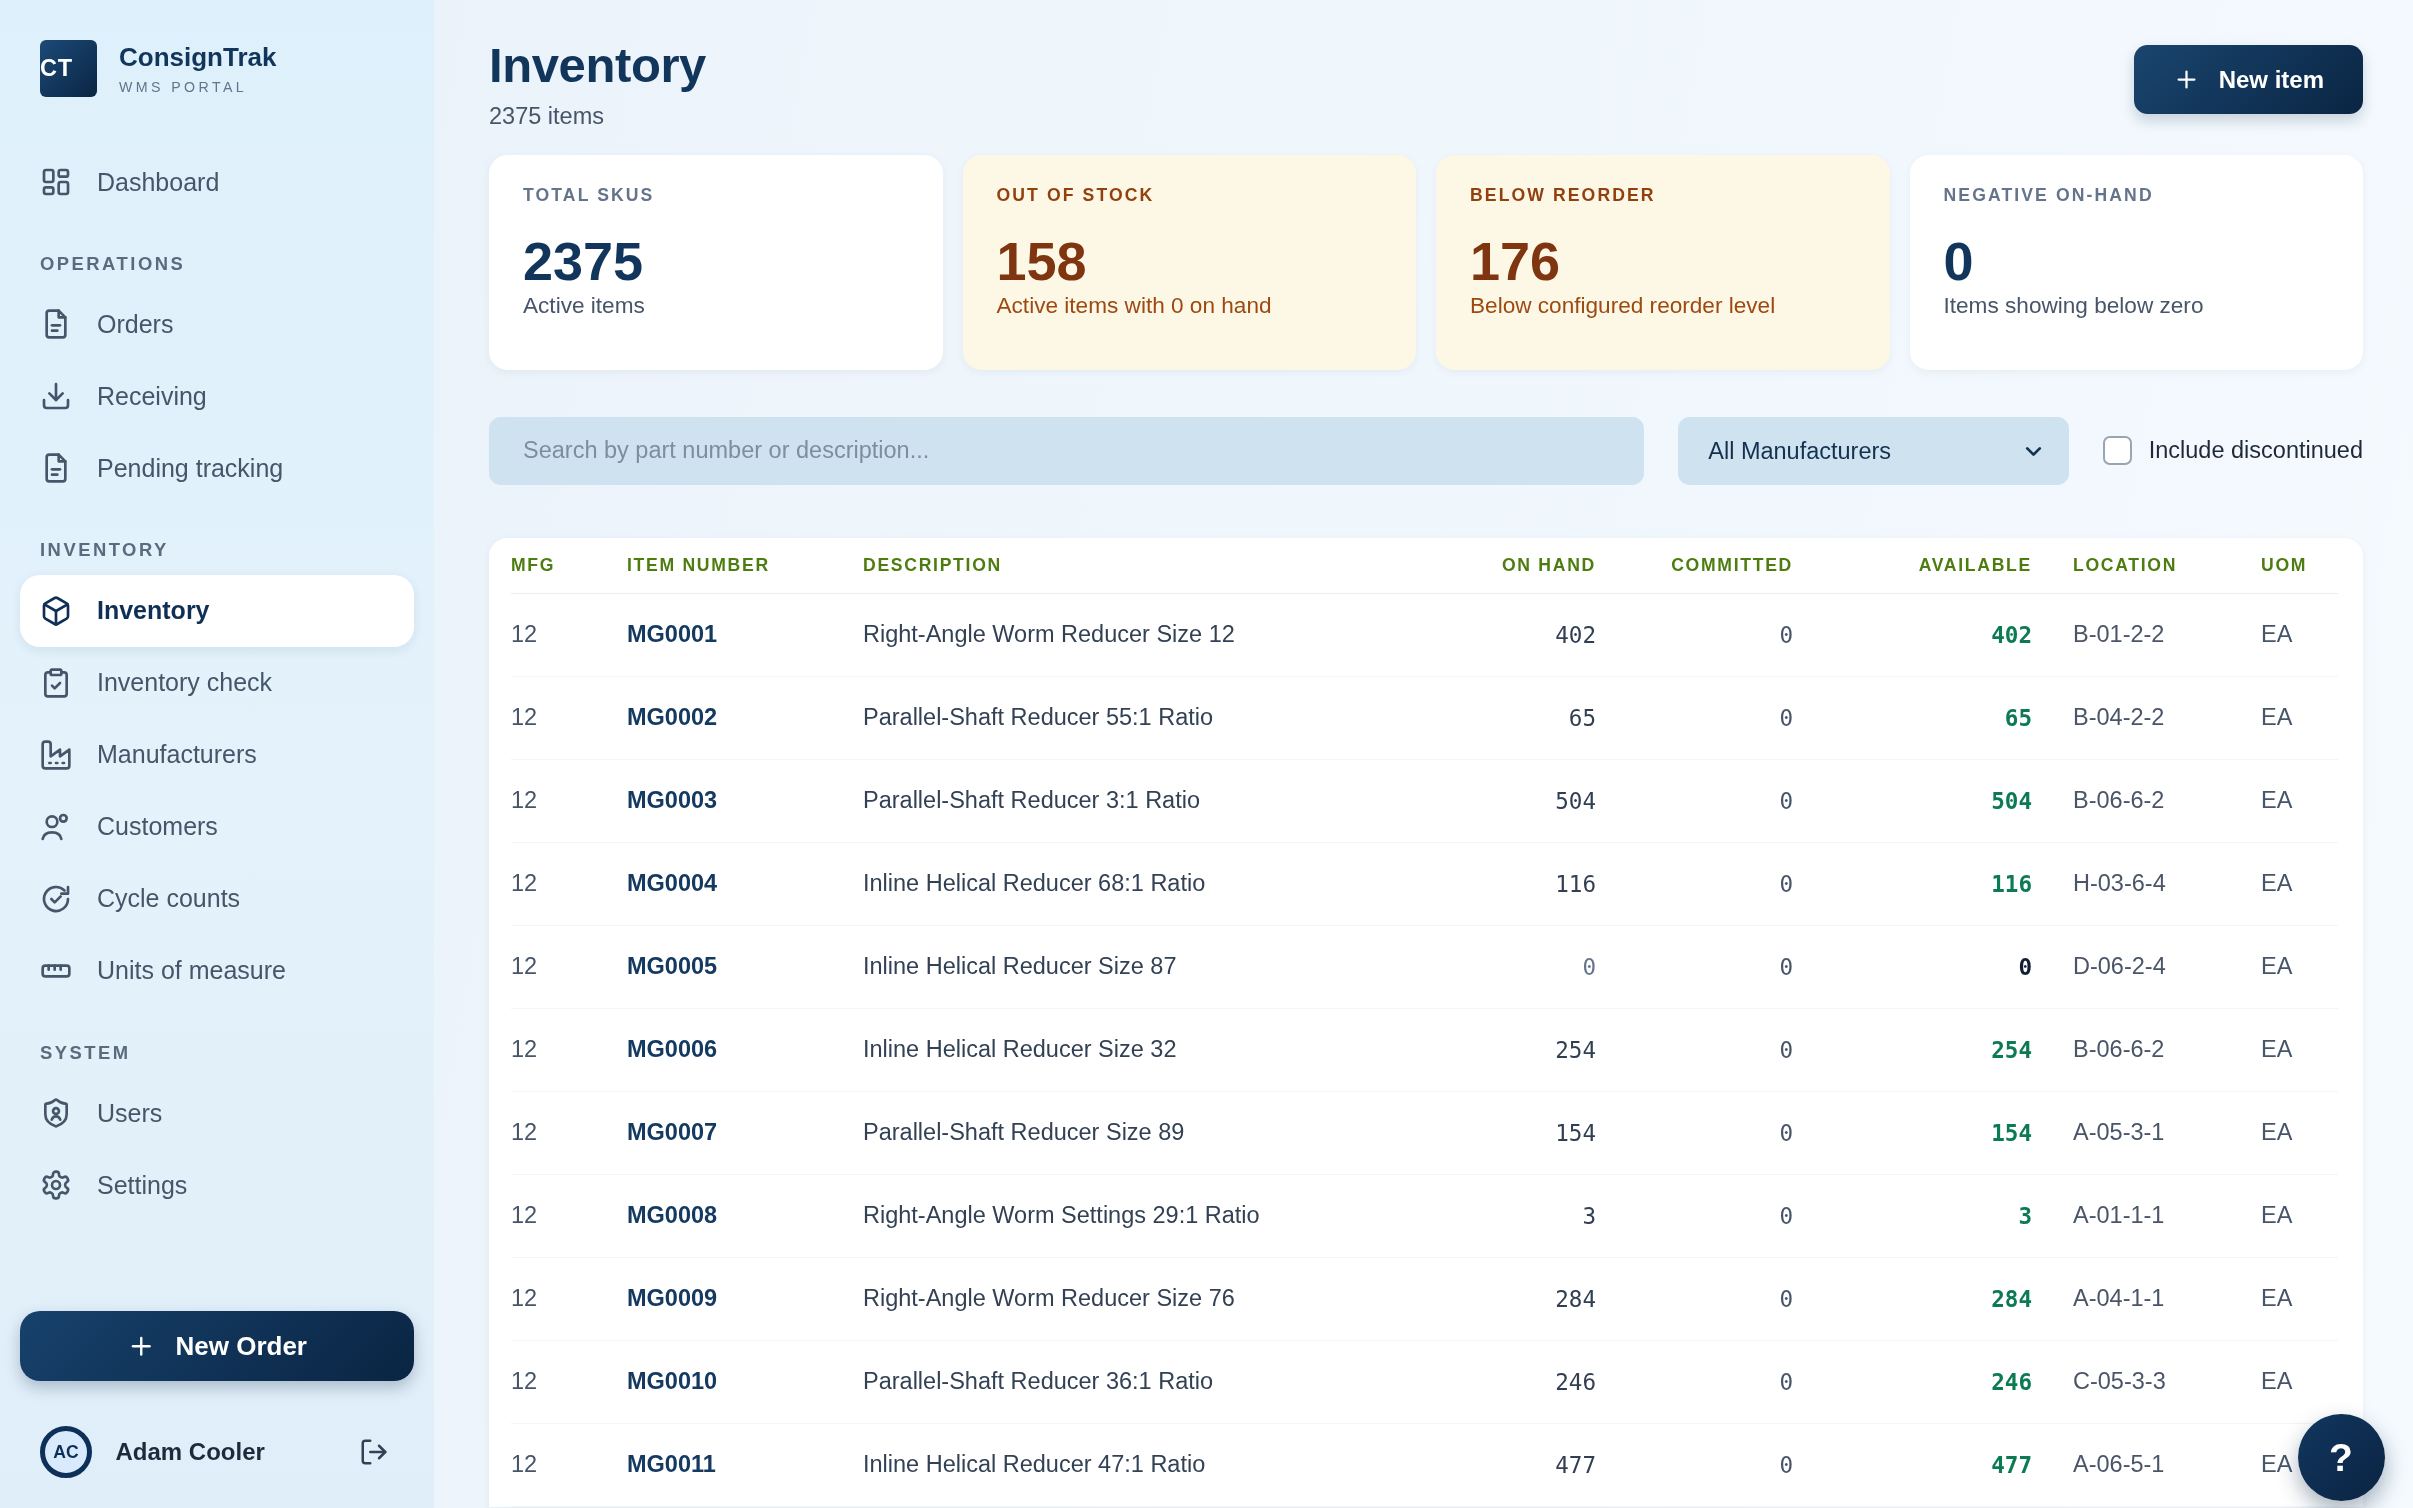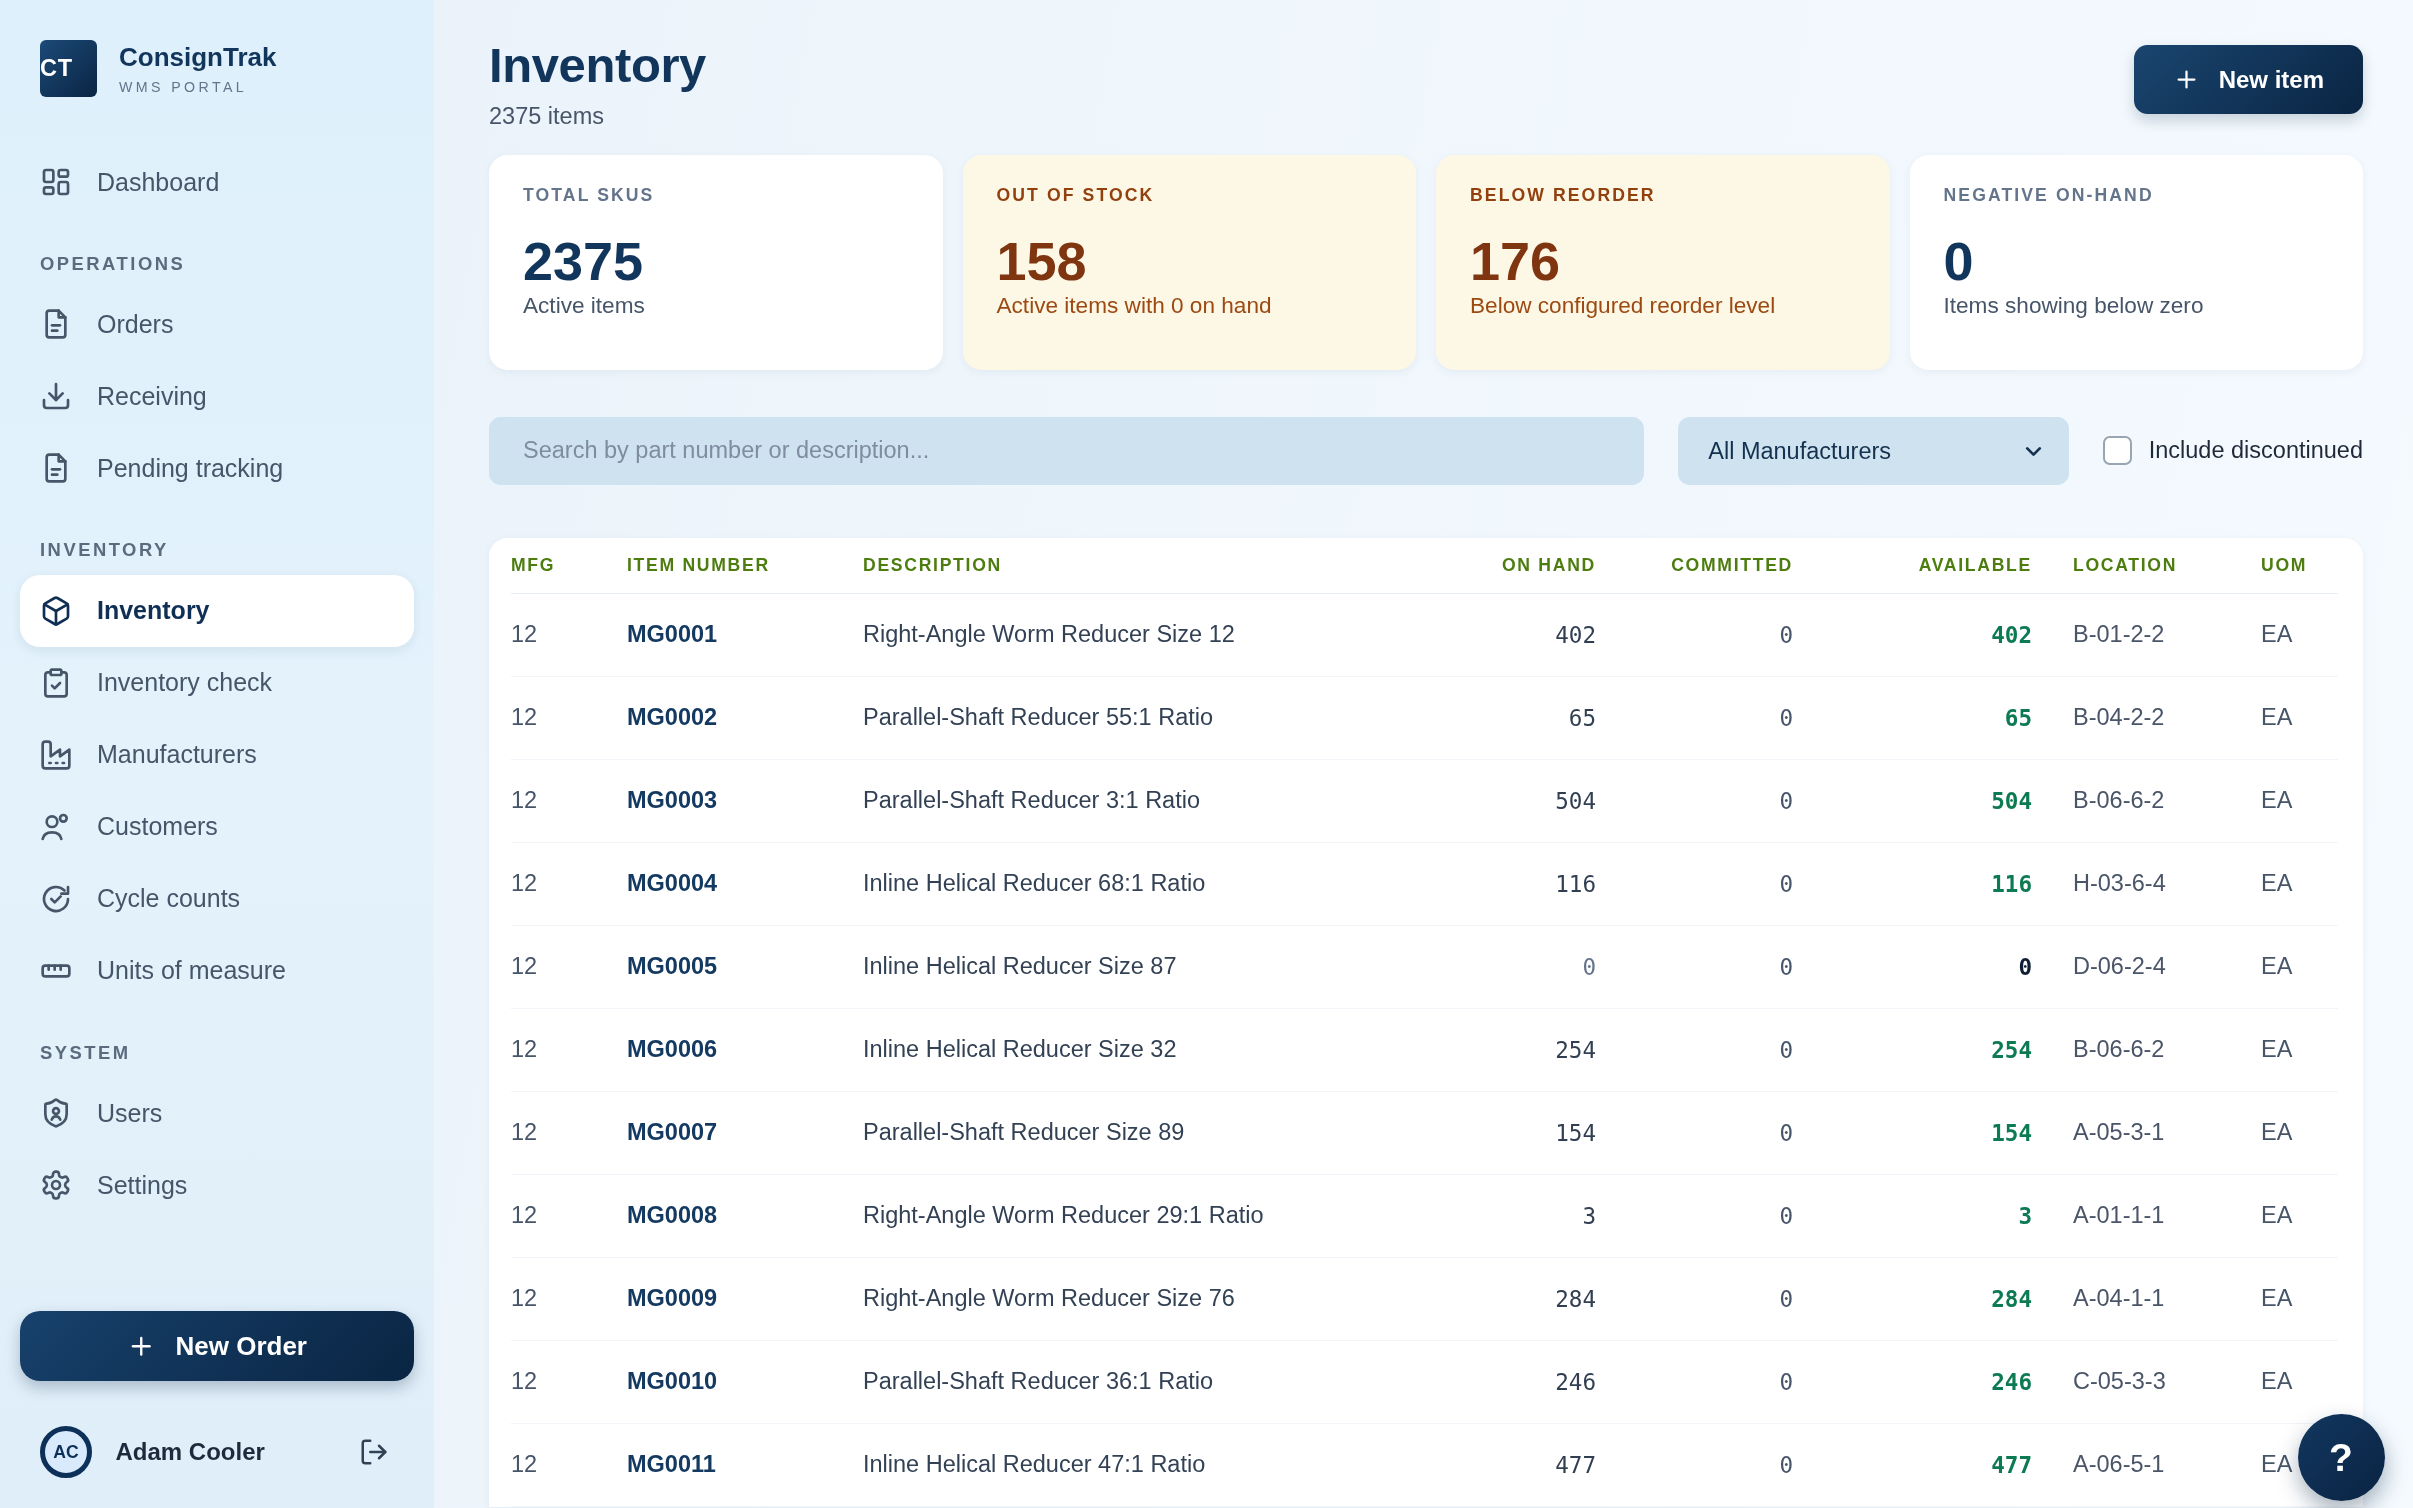--- a/index.html
+++ b/index.html
@@ -470,21 +470,21 @@
           <td class="desc">Parallel-Shaft Reducer Size 89</td>
           <td class="num mono onhand">154</td>
           <td class="num mono committed">0</td>
           <td class="num mono avail">154</td>
           <td class="loc">A-05-3-1</td>
           <td class="uom">EA</td>
         </tr>
         <tr>
           <td class="mfg">12</td>
           <td class="item">MG0008</td>
-          <td class="desc">Right-Angle Worm Reducer 29:1 Ratio</td>
+          <td class="desc">Right-Angle Worm Settings 29:1 Ratio</td>
           <td class="num mono onhand">3</td>
           <td class="num mono committed">0</td>
           <td class="num mono avail">3</td>
           <td class="loc">A-01-1-1</td>
           <td class="uom">EA</td>
         </tr>
         <tr>
           <td class="mfg">12</td>
           <td class="item">MG0009</td>
           <td class="desc">Right-Angle Worm Reducer Size 76</td>

